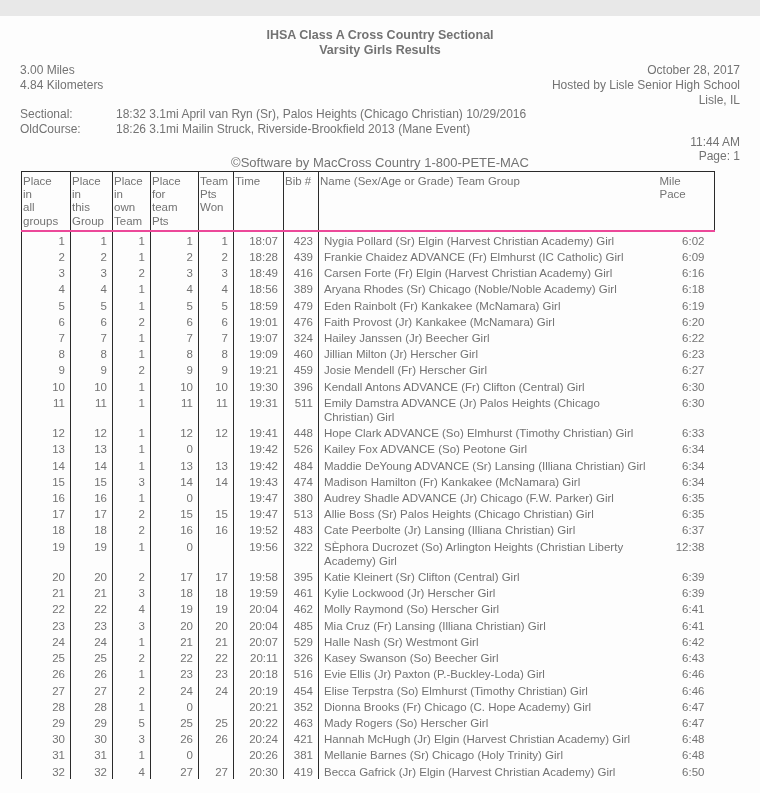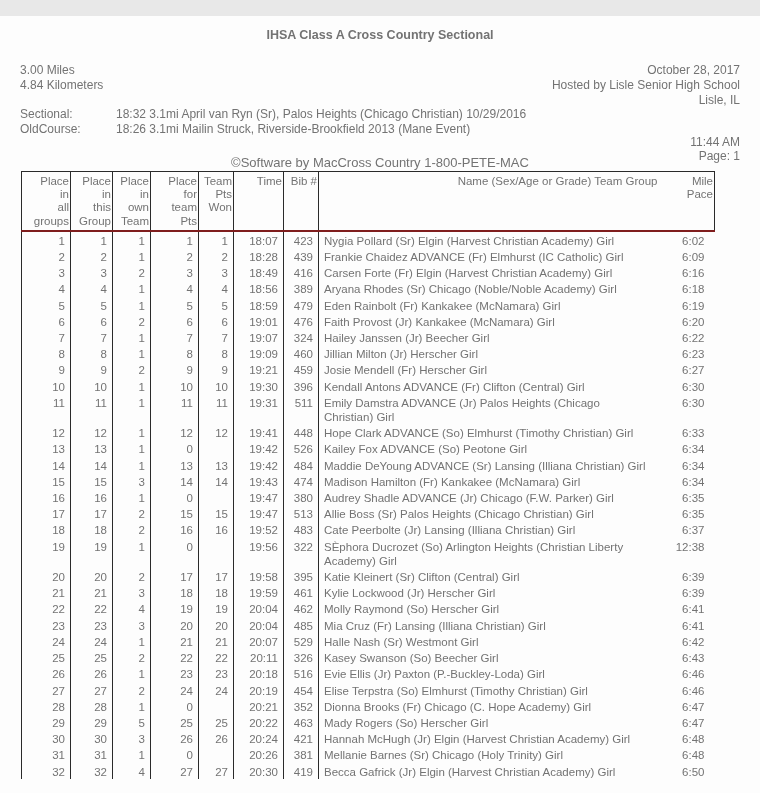--- a/index.html
+++ b/index.html
@@ -41,41 +41,42 @@
   .copyright {
     position: absolute; top: 139px; left: 0; right: 0;
     text-align: center; font-size: 13px;
   }
   table.results {
     position: absolute; top: 155px; left: 21px;
     width: 693px; table-layout: fixed; border-collapse: collapse;
     font-size: 11.5px;
   }
   th {
-    font-weight: normal; vertical-align: top; text-align: right;
+    font-weight: normal; vertical-align: top; text-align: left;
     padding: 3px 1px 2px; line-height: 13.2px; white-space: pre-line;
-    border-top: 1.5px solid #2a2a2a; border-bottom: 2px solid #7f1d1d;
+    border-top: 1.5px solid #2a2a2a; border-bottom: 2px solid #ec4899;
   }
   th.vline, td.vline { border-right: 1px solid #2a2a2a; }
   th.first, td.first { border-left: 1px solid #2a2a2a; }
   th.last { border-right: 1px solid #2a2a2a; }
   td {
     vertical-align: top; line-height: 14.2px; padding: 2px 0 0 0;
   }
   td.num { text-align: right; padding-right: 5px; }
   td.name-cell { text-align: left; padding-left: 5px; padding-right: 8px; }
   td.pace-cell { text-align: right; padding-right: 10px; }
 </style>
 </head>
 <body>
 
 <div class="page">
 
   <div class="title-block">
     <div>IHSA Class A Cross Country Sectional</div>
+    <div>Varsity Girls Results</div>
   </div>
 
   <div class="meta-left">
     <div>3.00 Miles</div>
     <div>4.84 Kilometers</div>
   </div>
 
   <div class="meta-right">
     <div>October 28, 2017</div>
     <div>Hosted by Lisle Senior High School</div>

